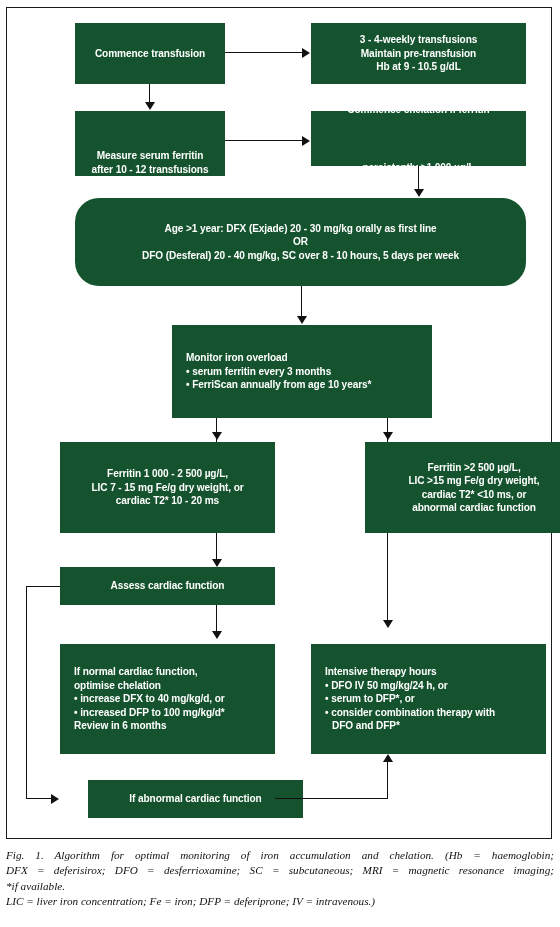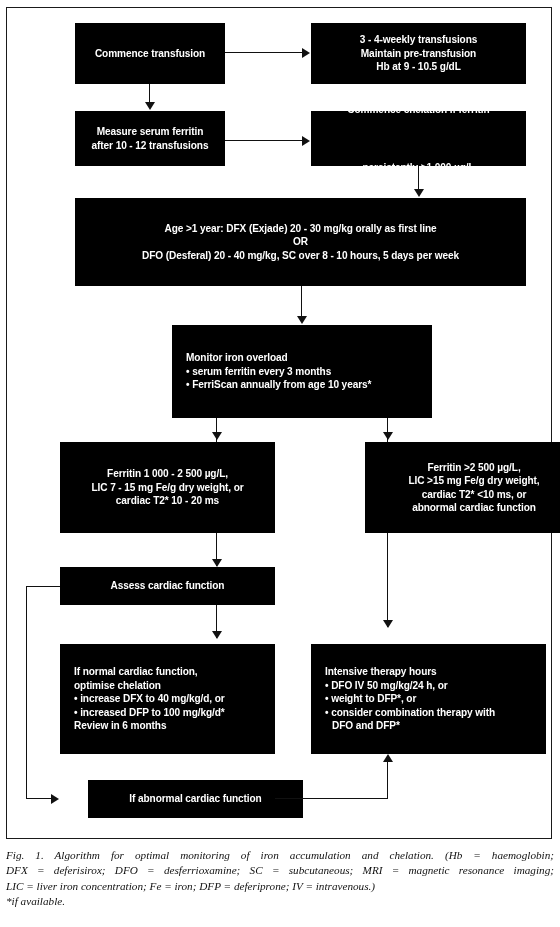--- a/index.html
+++ b/index.html
@@ -25,21 +25,21 @@
     left: 6px;
     top: 7px;
     width: 546px;
     height: 832px;
     border: 1.5px solid #1a1a1a;
     box-sizing: border-box;
     background: #ffffff;
   }
   .node {
     position: absolute;
-    background: #000000;
+    background: #14532d;
     color: #ffffff;
     box-sizing: border-box;
     font-size: 10.1px;
     line-height: 13.4px;
     font-weight: bold;
     letter-spacing: -0.1px;
     display: flex;
     flex-direction: column;
     justify-content: center;
   }
@@ -121,37 +121,37 @@
     <div class="line">Maintain pre-transfusion</div>
     <div class="line">Hb at 9 - 10.5 g/dL</div>
   </div>
 
   <div class="hline" style="left:225px; top:52px; width:78px;"></div>
   <div class="arrow-right" style="left:302px; top:48px;"></div>
 
   <div class="vline" style="left:149px; top:84px; height:19px;"></div>
   <div class="arrow-down" style="left:145px; top:102px;"></div>
 
-  <div class="node center" style="left:75px; top:111px; width:150px; height:55px;">
+  <div class="node center" style="left:75px; top:111px; width:150px; height:65px;justify-content:flex-end;">
     <div class="line">Measure serum ferritin</div>
     <div class="line">after 10 - 12 transfusions</div>
   </div>
 
   <div class="node center" style="left:311px; top:111px; width:215px; height:55px;gap:44px;">
     <div class="line">Commence chelation if ferritin</div>
     <div class="line">persistently &gt;1 000 µg/L</div>
   </div>
 
   <div class="hline" style="left:225px; top:140px; width:78px;"></div>
   <div class="arrow-right" style="left:302px; top:136px;"></div>
 
   <div class="vline" style="left:418px; top:166px; height:24px;"></div>
   <div class="arrow-down" style="left:414px; top:189px;"></div>
 
-  <div class="node center" style="left:75px; top:198px; width:451px; height:88px;">
+  <div class="node center" style="left:75px; top:198px; width:451px; height:88px;border-radius:24px;">
     <div class="line">Age &gt;1 year: DFX (Exjade) 20 - 30 mg/kg orally as first line</div>
     <div class="line">OR</div>
     <div class="line">DFO (Desferal) 20 - 40 mg/kg, SC over 8 - 10 hours, 5 days per week</div>
   </div>
 
   <div class="vline" style="left:301px; top:286px; height:31px;"></div>
   <div class="arrow-down" style="left:297px; top:316px;"></div>
 
   <div class="node left" style="left:172px; top:325px; width:260px; height:93px;">
     <div class="line">Monitor iron overload</div>
@@ -200,32 +200,32 @@
     <div class="line">If normal cardiac function,</div>
     <div class="line">optimise chelation</div>
     <div class="line">• increase DFX to 40 mg/kg/d, or</div>
     <div class="line">• increased DFP to 100 mg/kg/d*</div>
     <div class="line">Review in 6 months</div>
   </div>
 
   <div class="node left" style="left:311px; top:644px; width:235px; height:110px;">
     <div class="line">Intensive therapy hours</div>
     <div class="line">• DFO IV 50 mg/kg/24 h, or</div>
-    <div class="line">• weight to DFP*, or</div>
+    <div class="line">• serum to DFP*, or</div>
     <div class="line">• consider combination therapy with</div>
     <div class="line hang">DFO and DFP*</div>
   </div>
 
   <div class="node center" style="left:60px; top:780px; width:215px; height:38px;margin-left:28px;">
     <div class="line">If abnormal cardiac function</div>
   </div>
 
   <div class="hline" style="left:275px; top:798px; width:113px;"></div>
   <div class="vline" style="left:387px; top:762px; height:37px;"></div>
   <div class="arrow-up" style="left:383px; top:754px;"></div>
 
   <div id="caption">
     <div class="just">Fig. 1. Algorithm for optimal monitoring of iron accumulation and chelation. (Hb = haemoglobin;</div>
     <div class="just">DFX = deferisirox; DFO = desferrioxamine; SC = subcutaneous; MRI = magnetic resonance imaging;</div>
+    <div class="last">*if available.</div>
     <div class="last">LIC = liver iron concentration; Fe = iron; DFP = deferiprone; IV = intravenous.)</div>
-    <div class="last">*if available.</div>
   </div>
 </div>
 
 </body></html>

